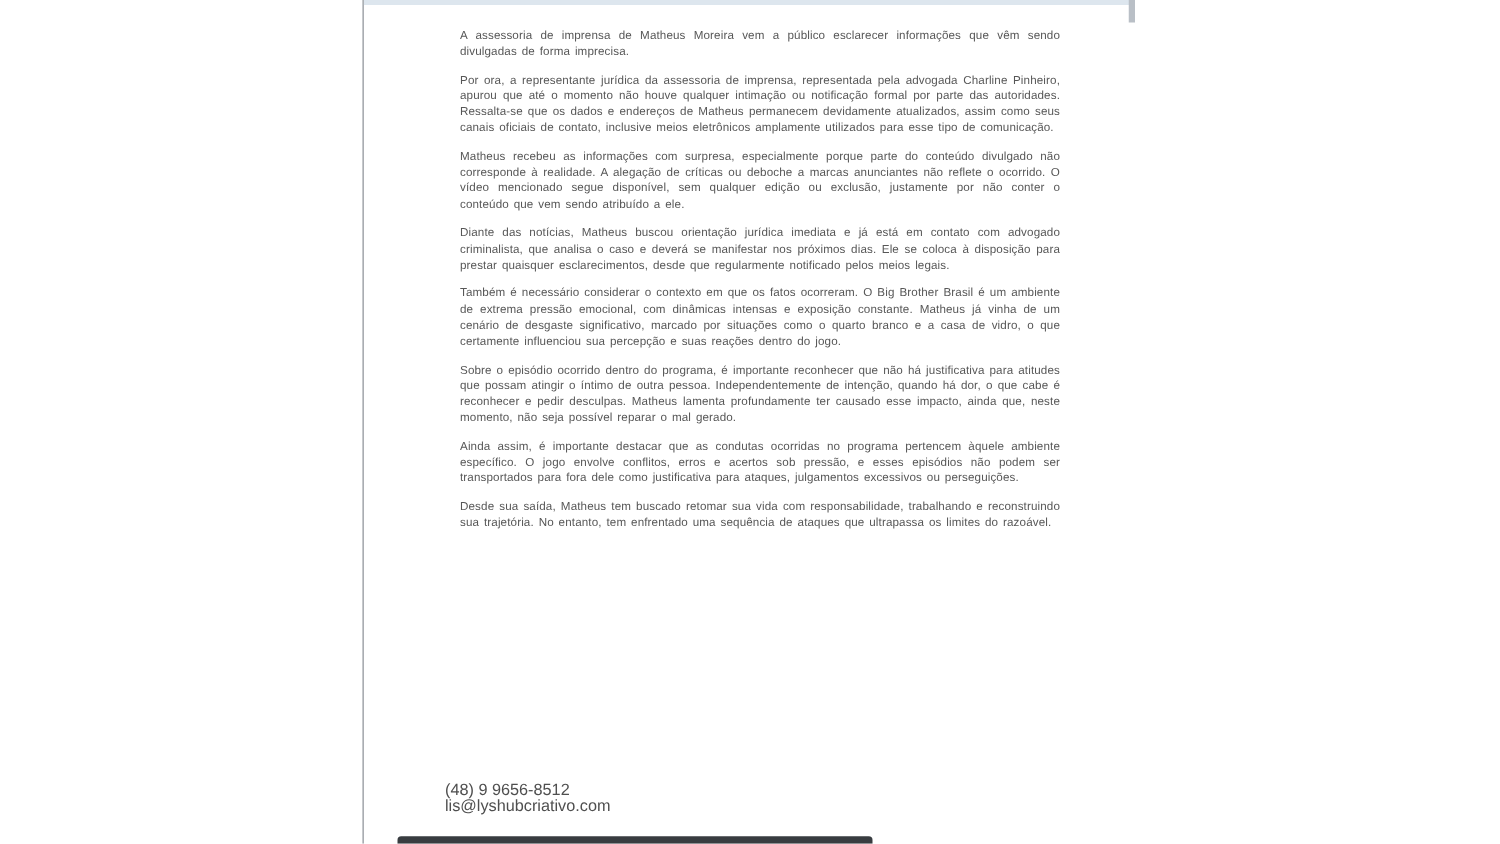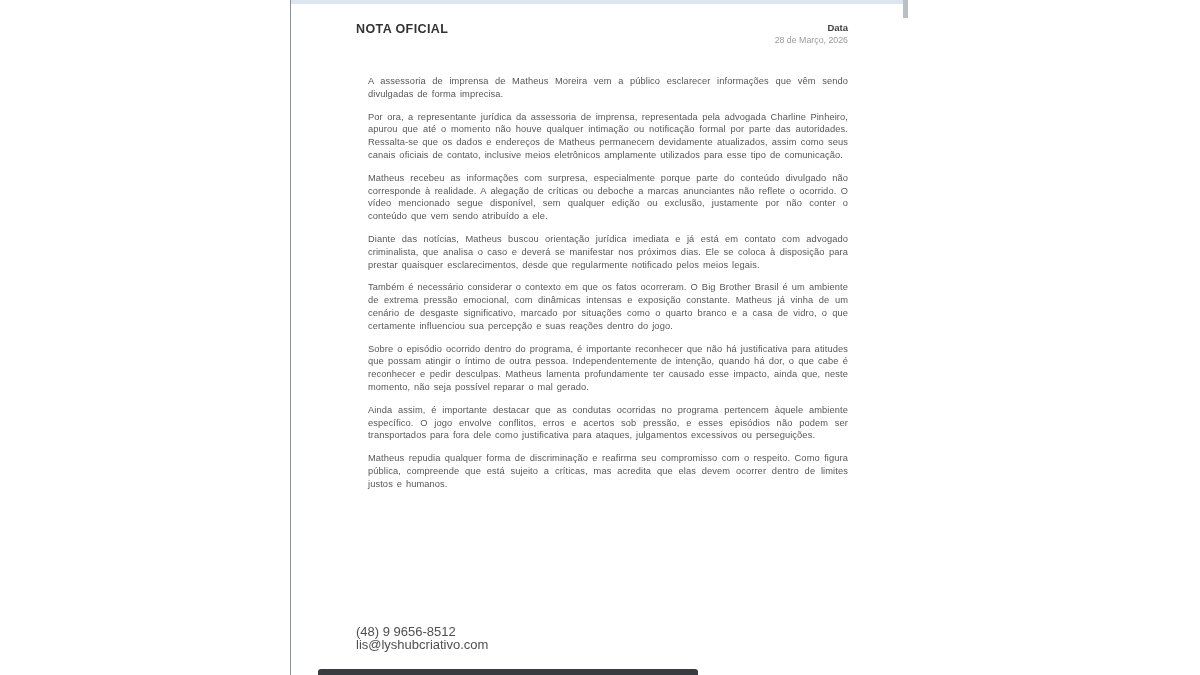--- a/index.html
+++ b/index.html
@@ -96,37 +96,30 @@
 
 <div class="canvas">
 
   <div class="page">
 
     <div class="page-top-strip"></div>
 
 
     <div class="content">
 
-      <div class="doc-header">
-        <div class="doc-title">NOTA OFICIAL</div>
-        <div class="date-block">
-          <div class="date-label">Data</div>
-          <div class="date-value">28 de Março, 2026</div>
-        </div>
-      </div>
 
       <div class="paragraphs">
         <p>A assessoria de imprensa de Matheus Moreira vem a público esclarecer informações que vêm sendo divulgadas de forma imprecisa.</p>
         <p>Por ora, a representante jurídica da assessoria de imprensa, representada pela advogada Charline Pinheiro, apurou que até o momento não houve qualquer intimação ou notificação formal por parte das autoridades. Ressalta-se que os dados e endereços de Matheus permanecem devidamente atualizados, assim como seus canais oficiais de contato, inclusive meios eletrônicos amplamente utilizados para esse tipo de comunicação.</p>
         <p>Matheus recebeu as informações com surpresa, especialmente porque parte do conteúdo divulgado não corresponde à realidade. A alegação de críticas ou deboche a marcas anunciantes não reflete o ocorrido. O vídeo mencionado segue disponível, sem qualquer edição ou exclusão, justamente por não conter o conteúdo que vem sendo atribuído a ele.</p>
         <p>Diante das notícias, Matheus buscou orientação jurídica imediata e já está em contato com advogado criminalista, que analisa o caso e deverá se manifestar nos próximos dias. Ele se coloca à disposição para prestar quaisquer esclarecimentos, desde que regularmente notificado pelos meios legais.</p>
         <p>Também é necessário considerar o contexto em que os fatos ocorreram. O Big Brother Brasil é um ambiente de extrema pressão emocional, com dinâmicas intensas e exposição constante. Matheus já vinha de um cenário de desgaste significativo, marcado por situações como o quarto branco e a casa de vidro, o que certamente influenciou sua percepção e suas reações dentro do jogo.</p>
         <p>Sobre o episódio ocorrido dentro do programa, é importante reconhecer que não há justificativa para atitudes que possam atingir o íntimo de outra pessoa. Independentemente de intenção, quando há dor, o que cabe é reconhecer e pedir desculpas. Matheus lamenta profundamente ter causado esse impacto, ainda que, neste momento, não seja possível reparar o mal gerado.</p>
         <p>Ainda assim, é importante destacar que as condutas ocorridas no programa pertencem àquele ambiente específico. O jogo envolve conflitos, erros e acertos sob pressão, e esses episódios não podem ser transportados para fora dele como justificativa para ataques, julgamentos excessivos ou perseguições.</p>
-        <p>Matheus repudia qualquer forma de discriminação e reafirma seu compromisso com o respeito. Como figura pública, compreende que está sujeito a críticas, mas acredita que elas devem ocorrer dentro de limites justos e humanos.</p>
+        <p>Desde sua saída, Matheus tem buscado retomar sua vida com responsabilidade, trabalhando e reconstruindo sua trajetória. No entanto, tem enfrentado uma sequência de ataques que ultrapassa os limites do razoável.</p>
       </div>
 
     </div>
 
     <div class="doc-footer">
       <div class="footer-left">
         <div>(48) 9 9656-8512</div>
         <div>lis@lyshubcriativo.com</div>
       </div>
     </div>

